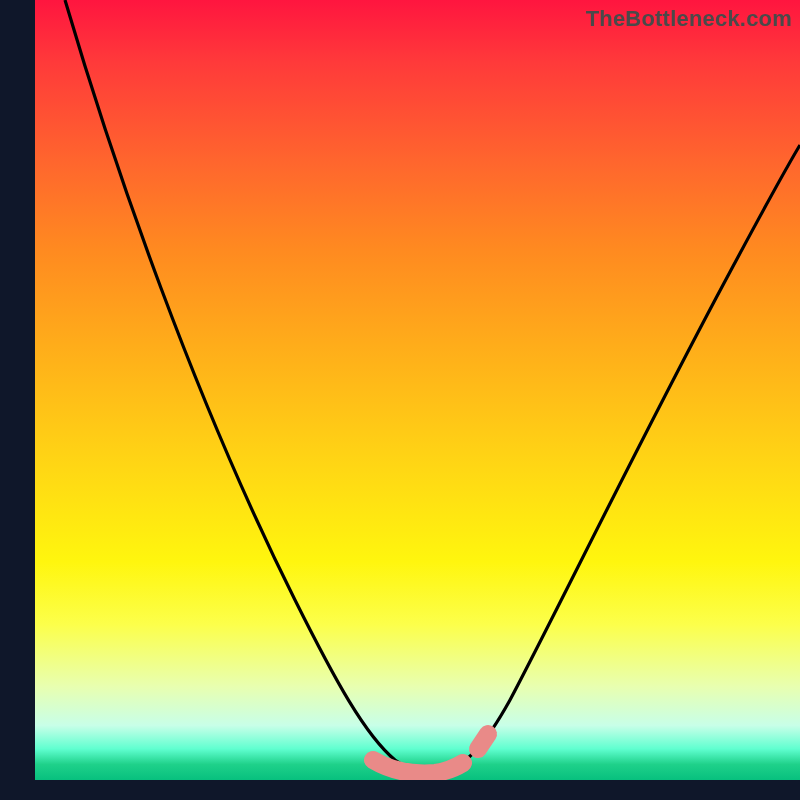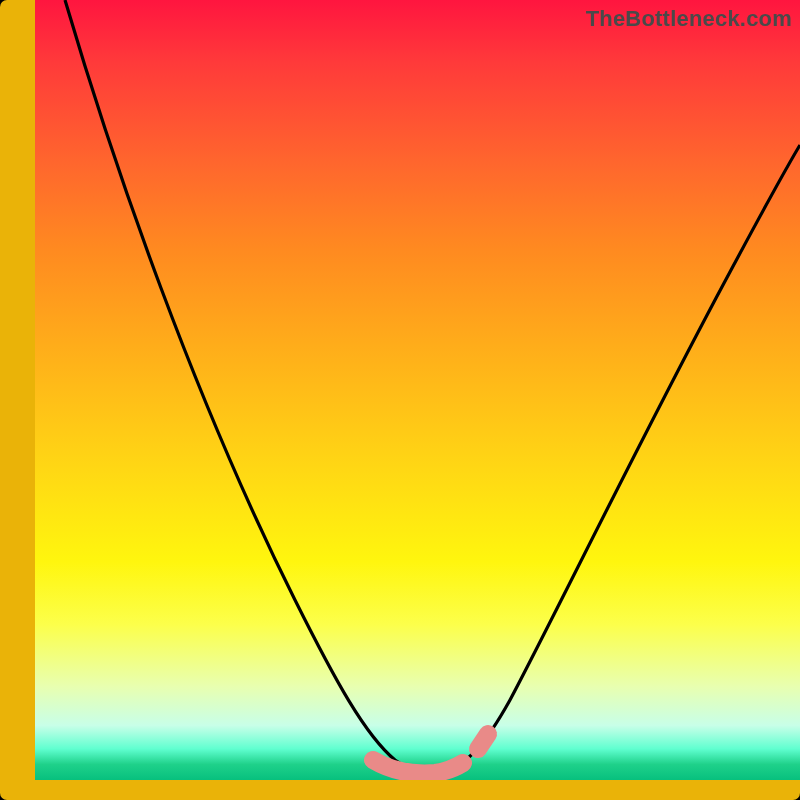--- a/index.html
+++ b/index.html
@@ -8,22 +8,21 @@
     width: 800px;
     height: 800px;
     overflow: hidden;
     background: #000;
     font-family: Arial, Helvetica, sans-serif;
   }
   .frame {
     position: relative;
     width: 800px;
     height: 800px;
-    background: #eab308;
-    border-radius: 7px;
+    background: #0f172a;
   }
   .plot-area {
     position: absolute;
     left: 35px;
     top: 0;
     width: 765px;
     height: 780px;
     background: linear-gradient(
       to bottom,
       #ff153f 0%,

